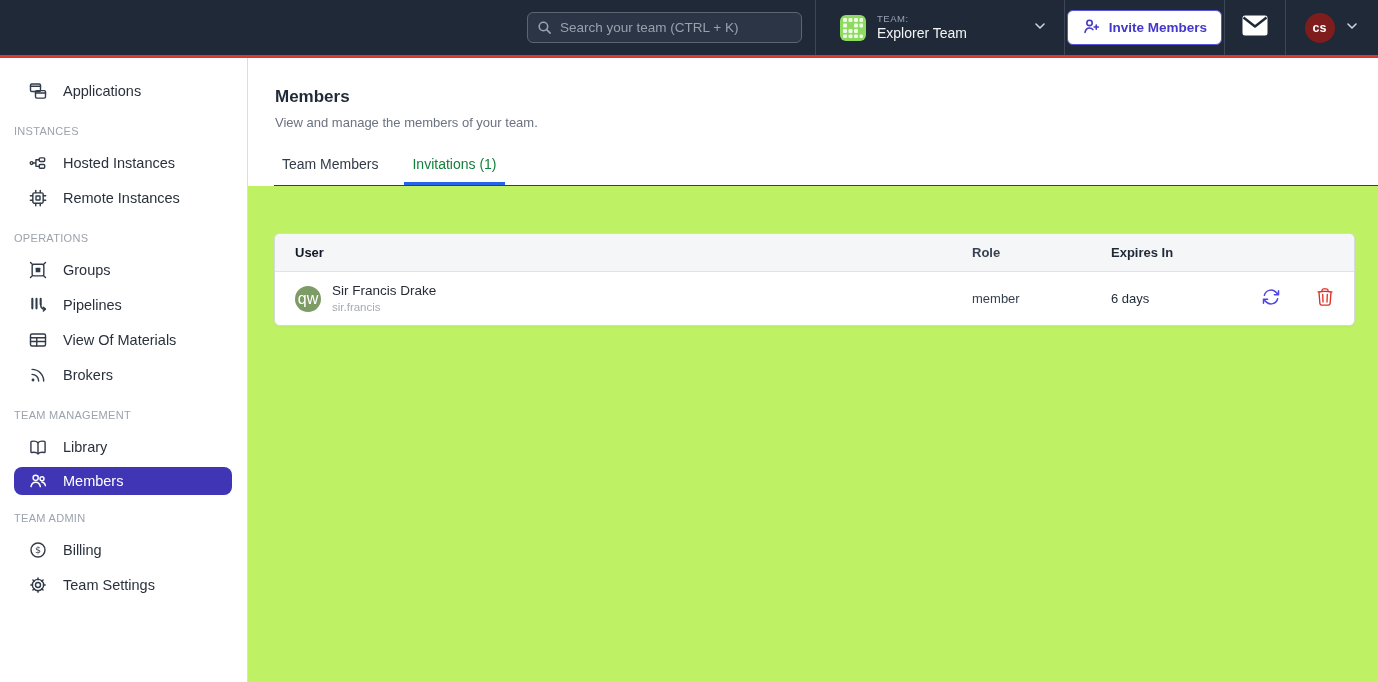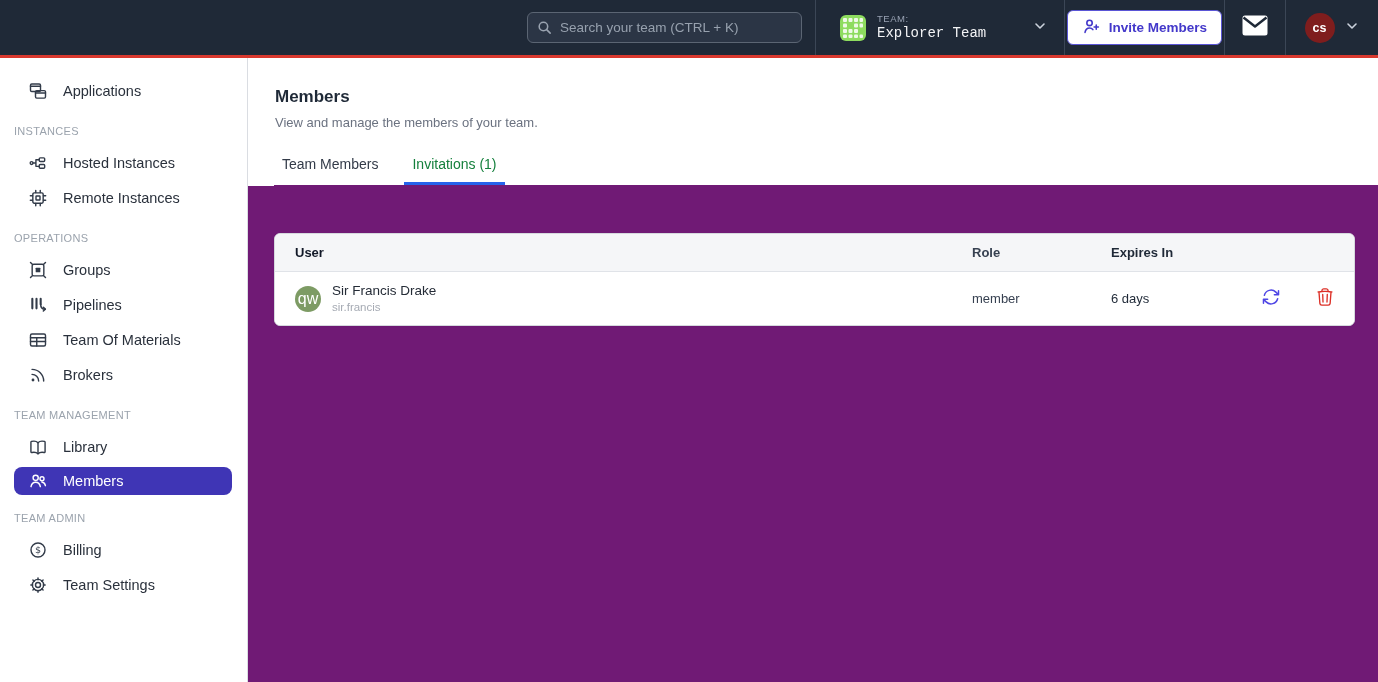--- a/index.html
+++ b/index.html
@@ -18,21 +18,21 @@
       color:#d1d5db; font-size:13.5px; padding:0 10px 0 32px; font-family:"Liberation Sans", sans-serif; outline:none; }
   .search-wrap input::placeholder { color:#97a1ae; }
   .search-wrap .mag { position:absolute; left:9px; top:7px; }
 
   .nav-right { position:absolute; right:0; top:0; height:55px; display:flex; align-items:stretch; }
   .nav-divider { width:1px; background:#3b4656; }
   .team-selector { width:248px; display:flex; align-items:center; padding:0 16px 0 24px; cursor:pointer; }
   .team-avatar { width:26px; height:26px; flex:none; }
   .team-texts { margin-left:11px; line-height:1.15; }
   .team-label { font-size:9.5px; color:#98a2b3; letter-spacing:.5px; }
-  .team-name { font-size:14px; color:#f3f4f6; font-weight:500;font-family:Liberation Mono, monospace; }
+  .team-name { font-size:14px; color:#f3f4f6; font-weight:500; }
   .team-selector .chev { margin-left:auto; }
 
   .invite-wrap { width:159px; display:flex; align-items:center; justify-content:center; }
   .invite-btn { display:flex; align-items:center; gap:8px; height:35px; padding:0 14px; background:#ffffff;
       border:1.5px solid #5a55d6; border-radius:6px; color:#4338ca; font-size:13.5px; font-weight:700; cursor:pointer;
       font-family:"Liberation Sans", sans-serif; }
   .mail-wrap { width:60px; display:flex; align-items:center; justify-content:center; cursor:pointer; }
   .user-wrap { width:92px; display:flex; align-items:center; justify-content:center; gap:9px; cursor:pointer; }
   .user-avatar { width:30px; height:30px; border-radius:50%; background:#7f1d1d; color:#ffffff; font-size:12.5px;
       font-weight:700; display:flex; align-items:center; justify-content:center; }
@@ -52,21 +52,21 @@
   
   .main { flex:1; display:flex; flex-direction:column; min-width:0; }
   .main-header { background:#ffffff; padding:29px 0 0 27px; }
   .page-title { font-size:17px; font-weight:700; color:#1f2937; line-height:19px; }
   .page-subtitle { font-size:13px; color:#6b7280; margin-top:9px; line-height:15px; }
   .tabs { display:flex; margin:26px 0 0 -1px; border-bottom:1px solid #701a75;align-items:center; }
   .tab { position:relative; font-size:14px; color:#333b49; padding:0 8px 12px; margin-right:18px; cursor:pointer; line-height:17px; }
   .tab.active { color:#15803d; }
   .tab.active::after { content:""; position:absolute; left:0; right:0; bottom:0; height:3px; background:#2563eb; }
 
-  .content { flex:1; background:#701a75; padding:47px 22px 0 26px; }
+  .content { flex:1; background:#bef264; padding:47px 22px 0 26px; }
 
   .inv-table { width:1081px; background:#ffffff; border:1px solid #d6d9de; border-radius:6px; overflow:hidden;
       box-shadow:0 1px 2px rgba(16,24,40,.04); }
   .t-head { display:flex; align-items:center; height:38px; background:#f5f6f8; border-bottom:1px solid #e0e3e8;
       font-size:13px; font-weight:700; color:#111827; }
   .t-row { display:flex; align-items:center; height:53px; background:#ffffff; }
   .c-user { width:697px; padding-left:20px; display:flex; align-items:center; }
   .c-role { width:139px; font-size:13px; color:#374151; }
   .c-exp  { width:134px; font-size:13px; color:#1f2937; }
   .c-act  { width:52px; display:flex; justify-content:center; }
@@ -233,21 +233,21 @@
       </span>
       <span>Pipelines</span>
     </div>
     <div class="side-item">
       <span class="ic">
         <svg width="20" height="20" viewBox="0 0 24 24" fill="none" stroke="currentColor" stroke-width="1.7" stroke-linecap="round" stroke-linejoin="round">
             <rect x="3" y="4.8" width="18" height="14.4" rx="1.8"></rect>
             <path d="M3 9.3h18M3 13.8h18M10.5 9.3v9.9"></path>
           </svg>
       </span>
-      <span>Team Of Materials</span>
+      <span>View Of Materials</span>
     </div>
     <div class="side-item">
       <span class="ic">
         <svg width="20" height="20" viewBox="0 0 24 24" fill="none" stroke="currentColor" stroke-width="1.7" stroke-linecap="round" stroke-linejoin="round">
             <path d="M4.8 11.2a8 8 0 0 1 8 8"></path>
             <path d="M4.8 5.2a14 14 0 0 1 14 14"></path>
             <circle cx="6" cy="18" r="1.7" fill="currentColor" stroke="none"></circle>
           </svg>
       </span>
       <span>Brokers</span>

